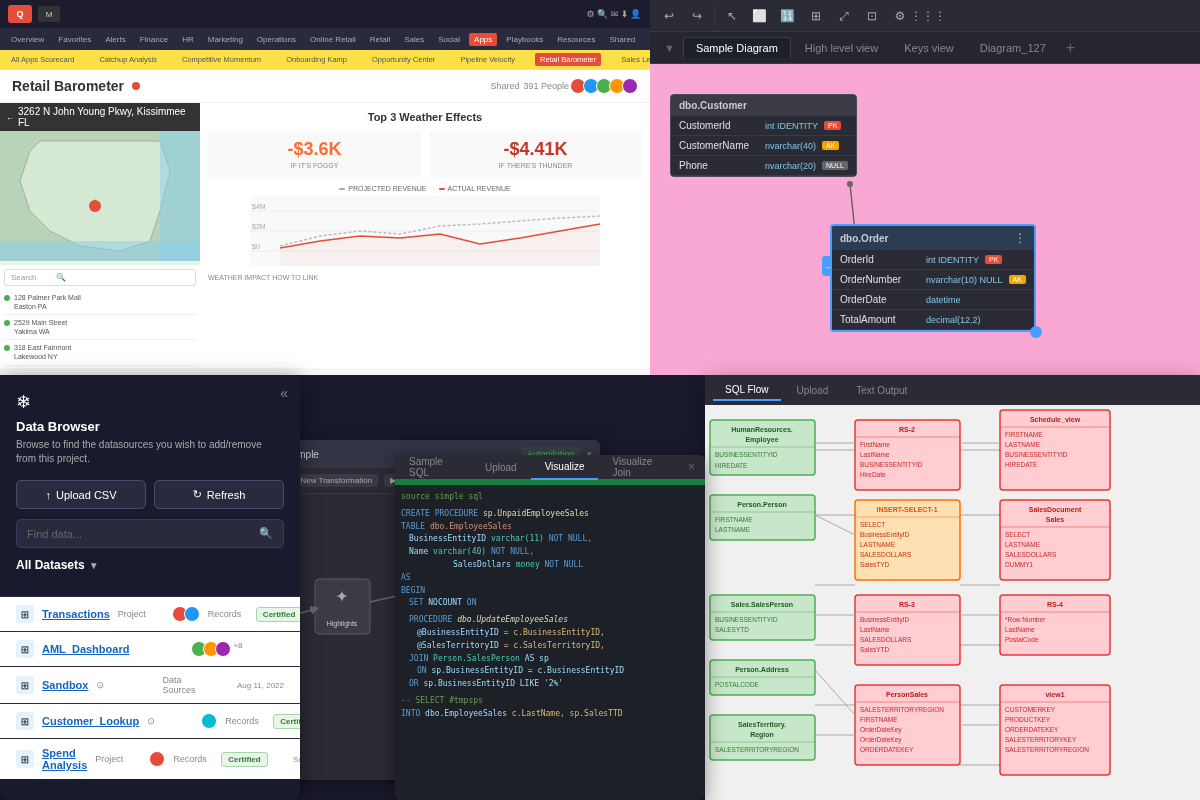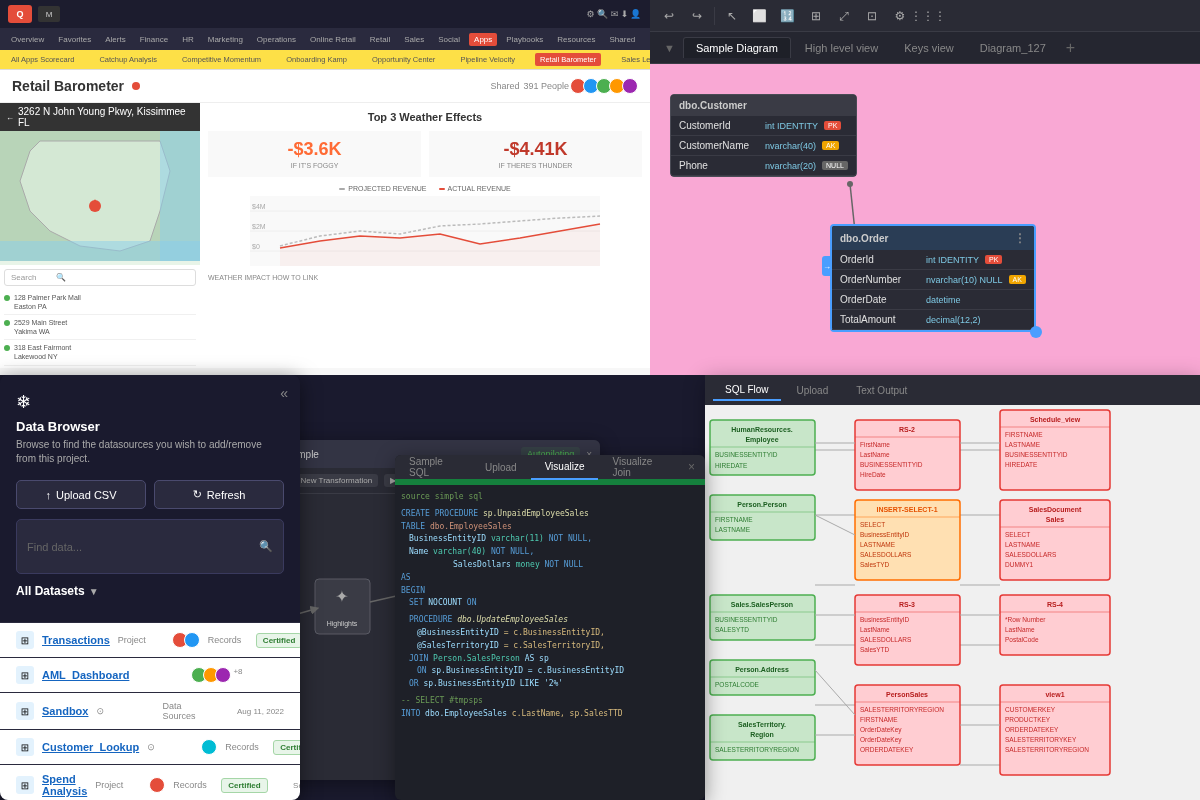--- a/index.html
+++ b/index.html
@@ -440,21 +440,21 @@
       display: flex;
       align-items: center;
       justify-content: center;
       gap: 5px;
       cursor: pointer;
     }
     .search-input-box {
       background: #2a2a3e;
       border: 1px solid #3a3a5e;
       border-radius: 5px;
-      padding: 20px 10px;
+      padding: 7px 10px;
       color: #888;
       font-size: 11px;
       display: flex;
       align-items: center;
       justify-content: space-between;
       margin-bottom: 10px;
     }
     .datasets-header {
       display: flex;
       align-items: center;

